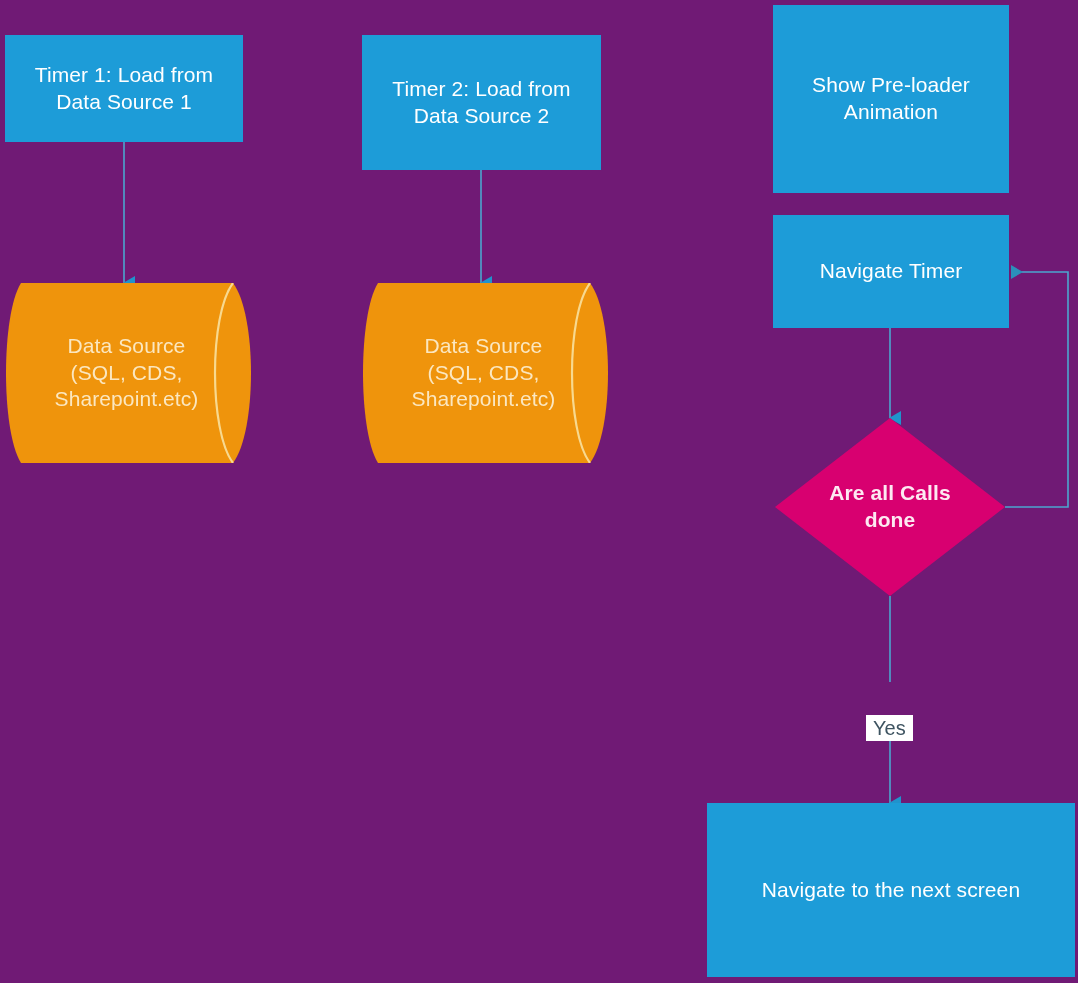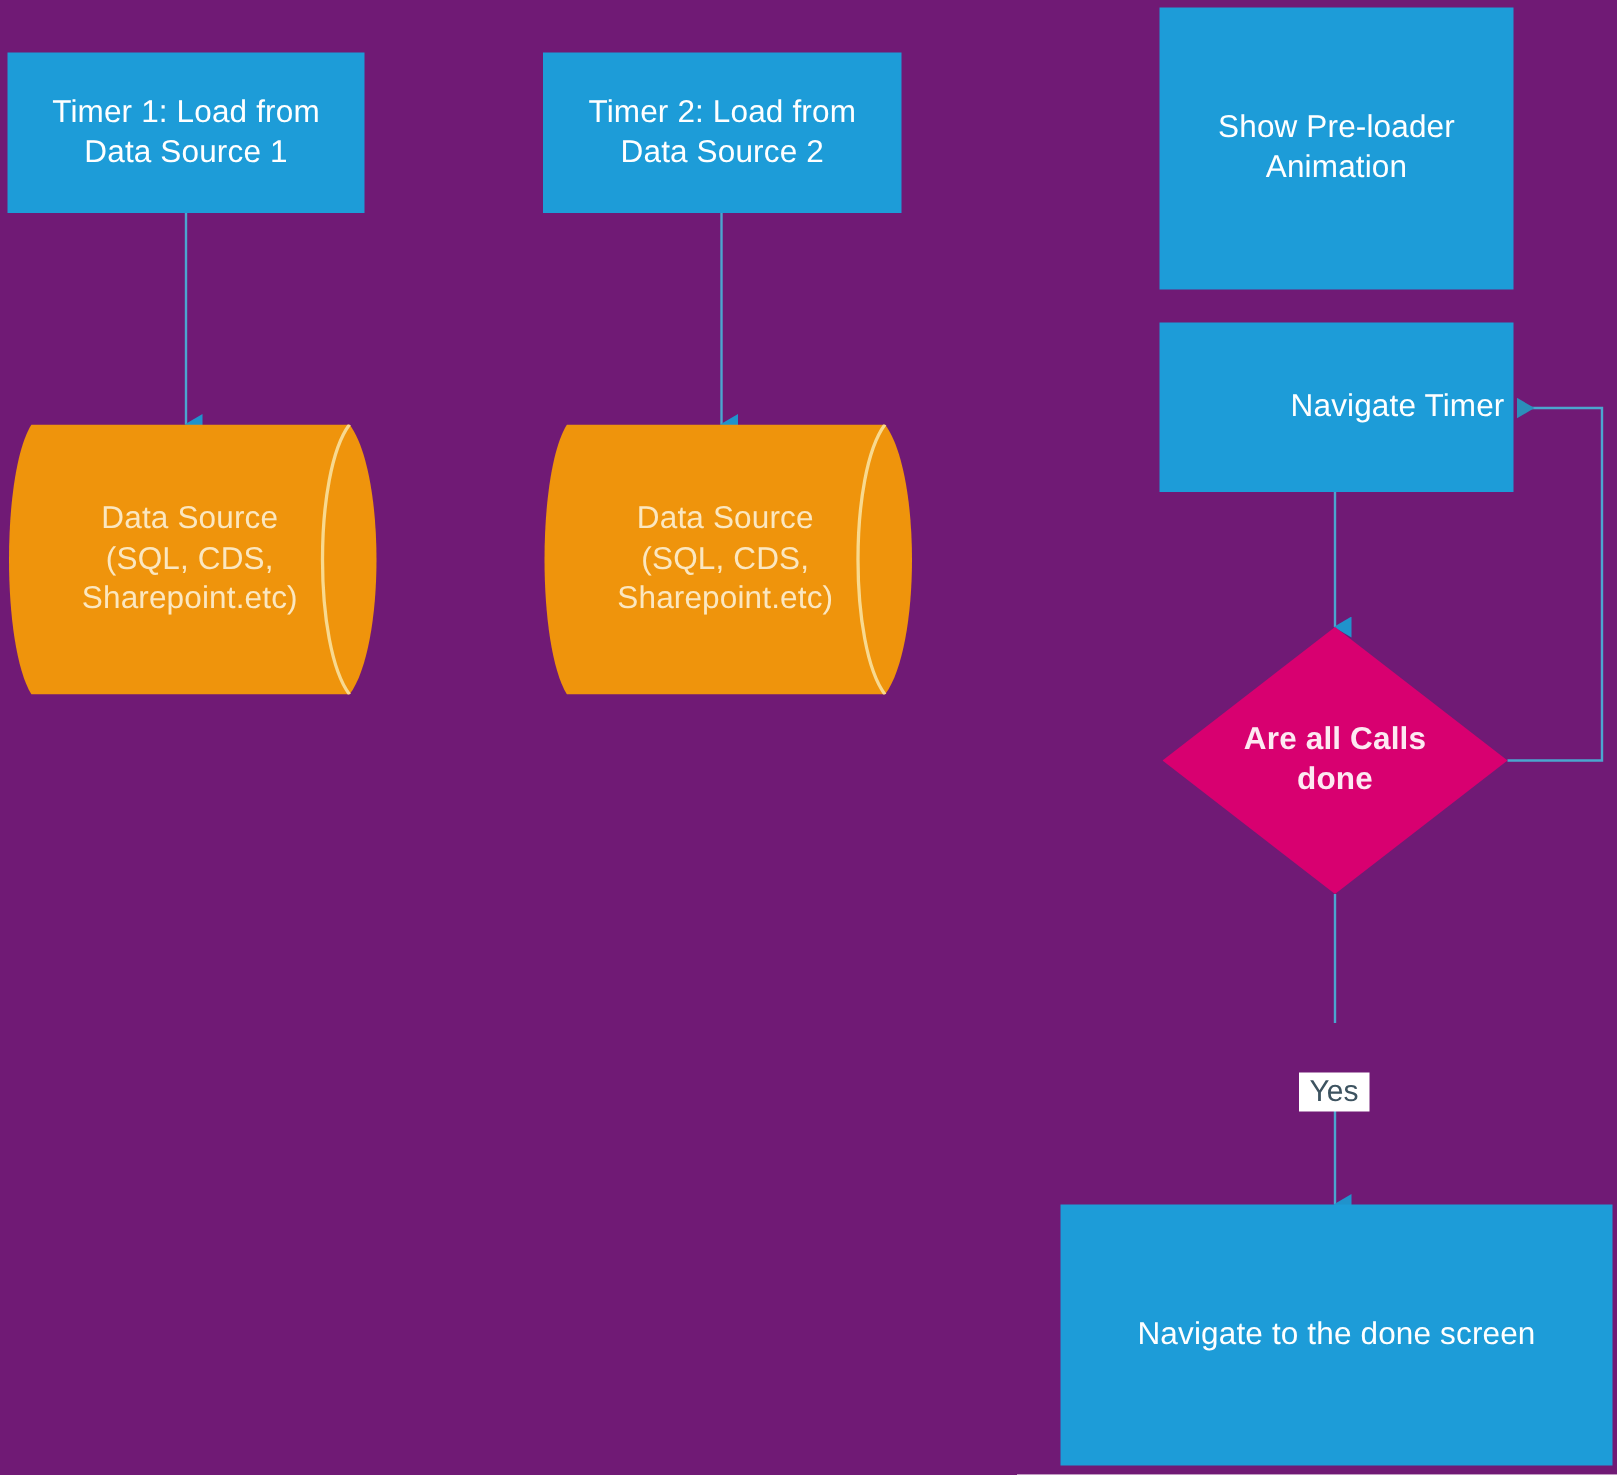--- a/index.html
+++ b/index.html
@@ -118,21 +118,21 @@
 
     <line x1="890" y1="596" x2="890" y2="682" stroke="#4ba6cf" stroke-width="1.6"></line>
     <line x1="890" y1="716" x2="890" y2="803" stroke="#4ba6cf" stroke-width="1.6" marker-end="url(#arrow-down)"></line>
   </svg>
 
   <div class="node proc" style="left:5px; top:35px; width:238px; height:107px;">
     <span class="node-label">Timer 1: Load from
 Data Source 1</span>
   </div>
 
-  <div class="node proc" style="left:362px; top:35px; width:239px; height:107px;">
+  <div class="node proc" style="left:362px; top:35px; width:239px; height:135px;">
     <span class="node-label">Timer 2: Load from
 Data Source 2</span>
   </div>
 
   <div class="node store" style="left:5px; top:283px; width:261px; height:180px;">
     <svg class="store-svg" viewBox="0 0 261 180" preserveAspectRatio="none" xmlns="http://www.w3.org/2000/svg">
       <path d="M16,0 L228,0 C252,32 252,148 228,180 L16,180 C-4,148 -4,32 16,0 Z" fill="#ef940c"></path>
       <path d="M228,0 C204,32 204,148 228,180" fill="none" stroke="#f8d98f" stroke-width="2.2"></path>
     </svg>
     <span class="node-label">Data Source
@@ -148,33 +148,33 @@
     <span class="node-label">Data Source
 (SQL, CDS,
 Sharepoint.etc)</span>
   </div>
 
   <div class="node proc" style="left:773px; top:5px; width:236px; height:188px;">
     <span class="node-label">Show Pre-loader
 Animation</span>
   </div>
 
-  <div class="node proc" style="left:773px; top:215px; width:236px; height:113px;justify-content:flex-end;">
+  <div class="node proc" style="left:773px; top:215px; width:236px; height:113px;">
     <span class="node-label">Navigate Timer</span>
   </div>
 
   <div class="node decision" style="left:775px; top:418px; width:230px; height:178px;">
     <svg class="dia-svg" viewBox="0 0 230 178" preserveAspectRatio="none" xmlns="http://www.w3.org/2000/svg">
       <path d="M115,0 L230,89 L115,178 L0,89 Z" fill="#d80070"></path>
     </svg>
     <span class="node-label">Are all Calls
 done</span>
   </div>
 
   <div class="edge-label" style="left:866px; top:715px;">
     <span>Yes</span>
   </div>
 
   <div class="node proc" style="left:707px; top:803px; width:368px; height:174px;">
-    <span class="node-label">Navigate to the done screen</span>
+    <span class="node-label">Navigate to the next screen</span>
   </div>
 
 </div>
 
 </body></html>

